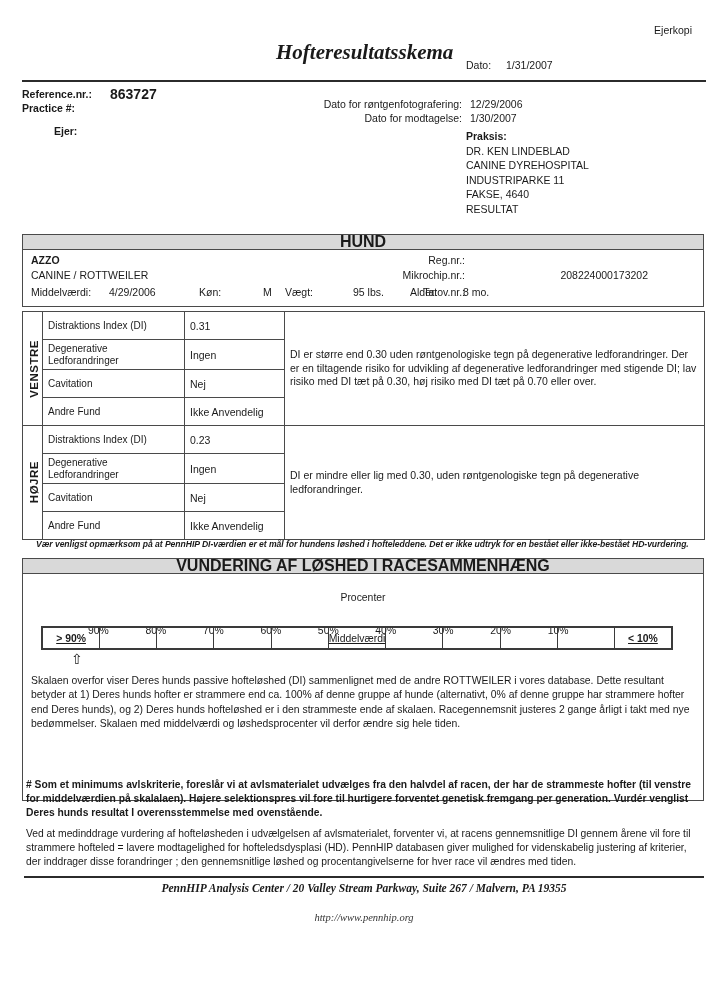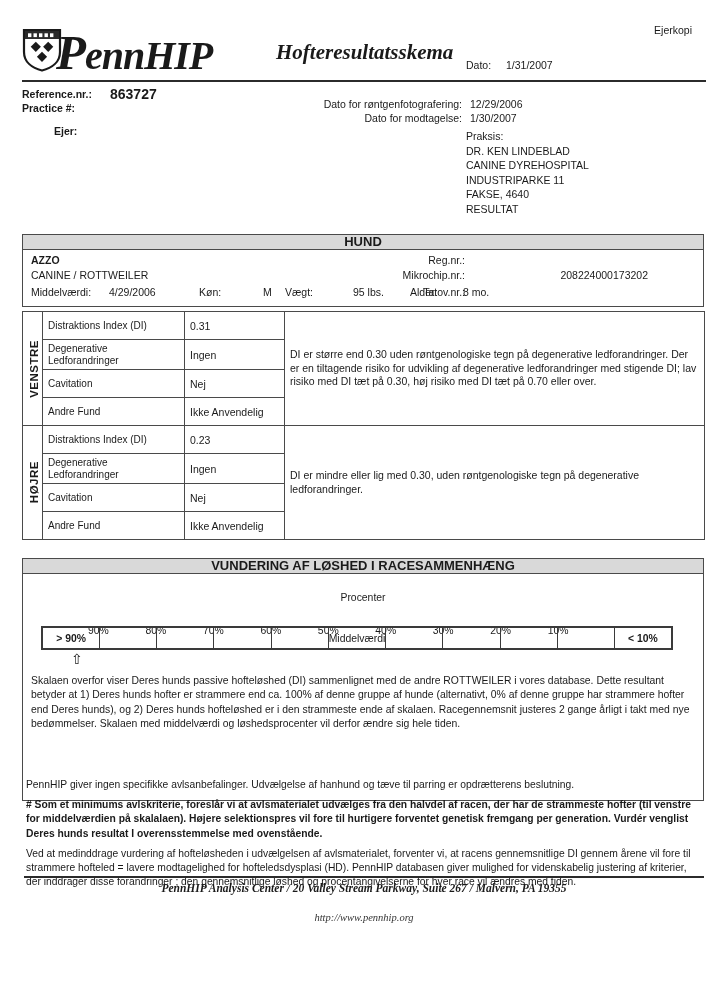--- a/index.html
+++ b/index.html
@@ -127,28 +127,28 @@
     font-size: 10.5px;
   }
 
   .praksis {
     position: absolute;
     left: 452px;
     top: 117px;
     font-size: 10.5px;
     line-height: 14.6px;
   }
-  .praksis .bold { font-weight: normal; }
+  .praksis .bold { font-weight: bold; }
 
   
   .bar {
     background: #d9d9d9;
     border: 1px solid #4a4a4a;
     text-align: center;
-    font-size: 13px;
+    font-size: 16px;
     font-weight: bold;
     line-height: 14px;
     height: 14px;
   }
 
   .box-hund {
     position: absolute;
     left: 8px;
     top: 222px;
     width: 682px;
@@ -280,20 +280,21 @@
   }
   .scalebar {
     position: absolute;
     left: 10px;
     top: 34px;
     width: 632px;
     height: 24px;
     border: 2px solid #3a3a3a;
     box-sizing: border-box;
     display: flex;
+    text-decoration: underline;
   }
   .scalebar .cell {
     border-right: 1px solid #3a3a3a;
     box-sizing: border-box;
     font-size: 10.4px;
     display: flex;
     align-items: center;
     justify-content: center;
     white-space: nowrap;
   }
@@ -357,39 +358,20 @@
   }
 </style>
 </head>
 <body>
 
 <div id="page">
   <div class="sheet">
 
     <div class="ejerkopi">Ejerkopi</div>
 
-    <div class="logo-wrap">
-      <svg class="shield" viewBox="0 0 40 44">
-        <path d="M2 2 H38 V24 C38 34 30 40 20 42.5 C10 40 2 34 2 24 Z" fill="#ffffff" stroke="#1a1a1a" stroke-width="2.2"></path>
-        <path d="M3 3 H37 V11 H3 Z" fill="#2a2a2a"></path>
-        <g fill="#ffffff">
-          <rect x="6" y="5.3" width="3.4" height="3.8"></rect>
-          <rect x="11.5" y="5.3" width="3.4" height="3.8"></rect>
-          <rect x="17" y="5.3" width="3.4" height="3.8"></rect>
-          <rect x="22.5" y="5.3" width="3.4" height="3.8"></rect>
-          <rect x="28" y="5.3" width="3.4" height="3.8"></rect>
-        </g>
-        <g fill="#1a1a1a">
-          <rect x="10.2" y="15.2" width="7.2" height="7.2" transform="rotate(45 13.8 18.8)"></rect>
-          <rect x="22.6" y="15.2" width="7.2" height="7.2" transform="rotate(45 26.2 18.8)"></rect>
-          <rect x="16.4" y="25.2" width="7.2" height="7.2" transform="rotate(45 20 28.8)"></rect>
-        </g>
-      </svg>
-      <div class="penn-word"><span class="cap">P</span>ennHIP</div>
-    </div>
 
     <div class="doc-title">Hofteresultatsskema</div>
     <div class="hdr-date-lbl">Dato:</div>
     <div class="hdr-date-val">1/31/2007</div>
 
     <div class="rule-main"></div>
 
     <div class="refblock">
       <div class="ref-row"><span class="lbl">Reference.nr.:</span></div>
       <div class="ref-row"><span class="lbl">Practice #:</span>
@@ -479,20 +461,21 @@
           <td class="v">Nej</td>
         </tr>
         <tr>
           <td class="k">Andre Fund</td>
           <td class="v">Ikke Anvendelig</td>
         </tr>
       </tbody>
         </table>
     </div>
 
+    <div class="note-it">Vær venligst opmærksom på at PennHIP DI-værdien er et mål for hundens løshed i hofteleddene.   Det er ikke udtryk for en bestået eller ikke-bestået HD-vurdering.</div>
 
     <div class="box-vurd">
       <div class="bar">VUNDERING AF LØSHED I RACESAMMENHÆNG</div>
       <div class="vurd-body">
 
         <div class="scale-wrap">
           <div class="procenter">Procenter</div>
           <div class="ticks" id="scale-ticks">
               <span style="left: 67.4545px;">90%</span>
               <span style="left: 124.909px;">80%</span>
@@ -518,21 +501,20 @@
               <div class="cell b" style="flex: 1 1 0px;">&lt; 10%</div>
             </div>
           <div class="arrow-up" id="scale-marker" style="left: 40.024px;">⇧</div>
         </div>
 
         <p class="vurd-p2">Skalaen overfor viser Deres hunds passive hofteløshed (DI) sammenlignet med de andre ROTTWEILER i vores database. Dette resultant betyder at 1) Deres hunds hofter er strammere end ca. 100% af denne gruppe af hunde (alternativt, 0% af denne gruppe har strammere hofter end Deres hunds), og 2) Deres hunds hofteløshed er i den strammeste ende af skalaen.  Racegennemsnit justeres 2 gange årligt i takt med nye bedømmelser.  Skalaen med middelværdi og løshedsprocenter vil derfor ændre sig hele tiden.</p>
       </div>
     </div>
 
     <div class="tail">
-      <p>PennHIP giver ingen specifikke avlsanbefalinger.  Udvælgelse af hanhund og tæve til parring er opdrætterens beslutning.</p>
       <p class="bold"># Som et minimums avlskriterie, foreslår vi at avlsmaterialet udvælges fra den halvdel af racen, der har de strammeste hofter (til venstre for middelværdien på skalalaen).  Højere selektionspres vil fore til hurtigere forventet genetisk fremgang per generation. Vurdér venglist Deres hunds resultat I overensstemmelse med ovenstående.</p>
       <p>Ved at medinddrage vurdering af hofteløsheden i udvælgelsen af avlsmaterialet, forventer vi, at racens gennemsnitlige DI gennem årene vil fore til strammere hofteled = lavere modtagelighed for hofteledsdysplasi (HD).  PennHIP databasen giver mulighed for videnskabelig justering af kriterier, der inddrager disse forandringer ; den gennemsnitlige løshed og procentangivelserne for hver race vil ændres med tiden.</p>
     </div>
 
     <div class="rule-foot"></div>
     <div class="footer-line">PennHIP Analysis Center / 20 Valley Stream Parkway, Suite 267 / Malvern, PA 19355</div>
     <div class="footer-url">http://www.pennhip.org</div>
 
   </div>
 </div>

